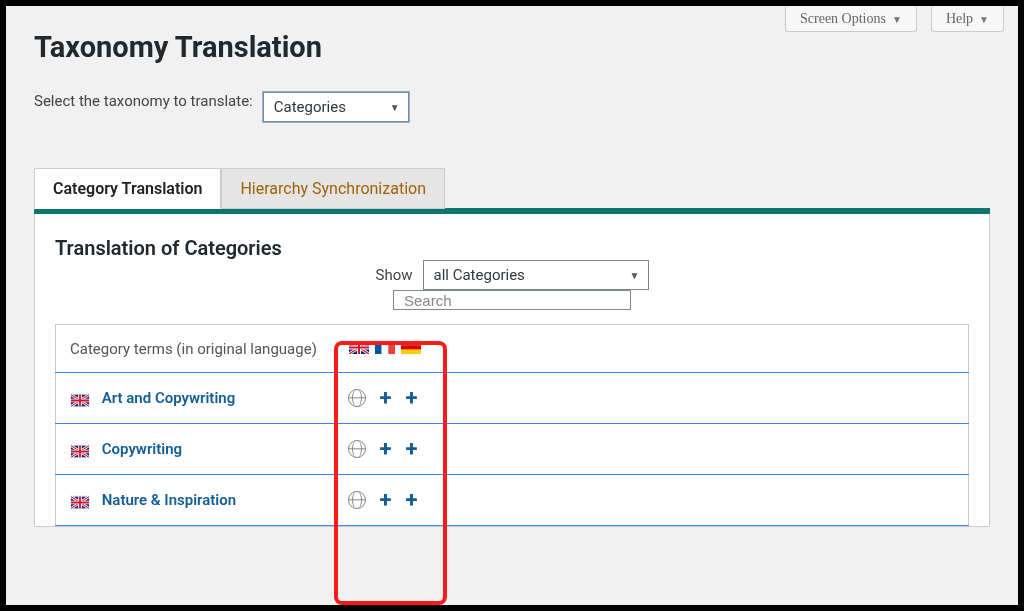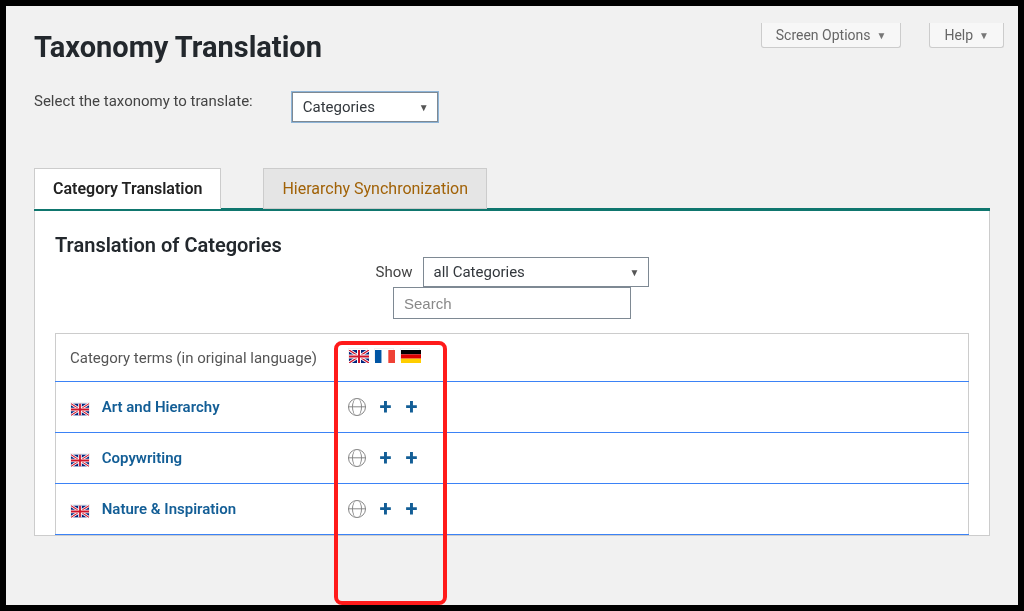--- a/index.html
+++ b/index.html
@@ -13,24 +13,25 @@
   .frame {
     background: #f1f1f1;
     border: 6px solid #000;
     width: 1024px;
     height: 611px;
     position: relative;
     padding: 0;
   }
   .top-buttons {
     position: absolute;
-    top: 17px;
+    top: 1px;
     right: 14px;
     display: flex;
-    gap: 28px;
+    gap: 14px;
+    font-family: Liberation Serif, serif;
   }
   .top-btn {
     background: #f7f7f7;
     border: 1px solid #ccc;
     border-top: none;
     padding: 4px 14px;
     font-size: 14px;
     color: #666;
     display: flex;
     align-items: center;
@@ -66,34 +67,32 @@
     background: #fff;
     height: 30px;
     padding: 2px 28px 2px 10px;
     font-size: 15px;
     color: #32373c;
     position: relative;
     min-width: 146px;
     display: flex;
     align-items: center;
     cursor: pointer;
-    margin-left: 29px;
   }
   .tax-select .arrow {
     position: absolute;
     right: 8px;
     top: 50%;
     transform: translateY(-50%);
     font-size: 10px;
     color: #555;
   }
   .tabs {
     display: flex;
-    border-bottom: 3px solid #0f766e;
-    gap: 42px;
+    border-bottom: 6px solid #0f766e;
   }
   .tab {
     padding: 10px 18px;
     font-size: 16px;
     border: 1px solid #ccc;
     background: #e5e5e5;
     color: #a16207;
     margin-bottom: -1px;
     cursor: pointer;
   }
@@ -144,21 +143,21 @@
   .show-select .arrow {
     position: absolute;
     right: 8px;
     top: 50%;
     transform: translateY(-50%);
     font-size: 10px;
     color: #555;
   }
   .search-input {
     border: 1px solid #7e8993;
-    height: 32px;
+    height: 20px;
     padding: 4px 10px;
     font-size: 15px;
     width: 238px;
     color: #32373c;
   }
   .search-input::placeholder { color: #888; }
   .table {
     width: 100%;
     border: 1px solid #ccc;
     border-collapse: collapse;
@@ -320,21 +319,21 @@
           <td>
             <span class="flag flag-inline">
               <svg viewBox="0 0 20 13" width="20" height="13">
                     <rect width="20" height="13" fill="#00247d"></rect>
                     <path d="M0,0 L20,13 M20,0 L0,13" stroke="#fff" stroke-width="3"></path>
                     <path d="M0,0 L20,13 M20,0 L0,13" stroke="#cf142b" stroke-width="1.3"></path>
                     <path d="M10,0 V13 M0,6.5 H20" stroke="#fff" stroke-width="4"></path>
                     <path d="M10,0 V13 M0,6.5 H20" stroke="#cf142b" stroke-width="2"></path>
                   </svg>
             </span>
-            <span>Art and Hierarchy</span>
+            <span>Art and Copywriting</span>
           </td>
           <td>
             <div class="action-cell">
               <span class="globe-icon"></span>
               <span class="plus-icon">+</span>
               <span class="plus-icon">+</span>
             </div>
           </td>
           <td></td>
         </tr>

